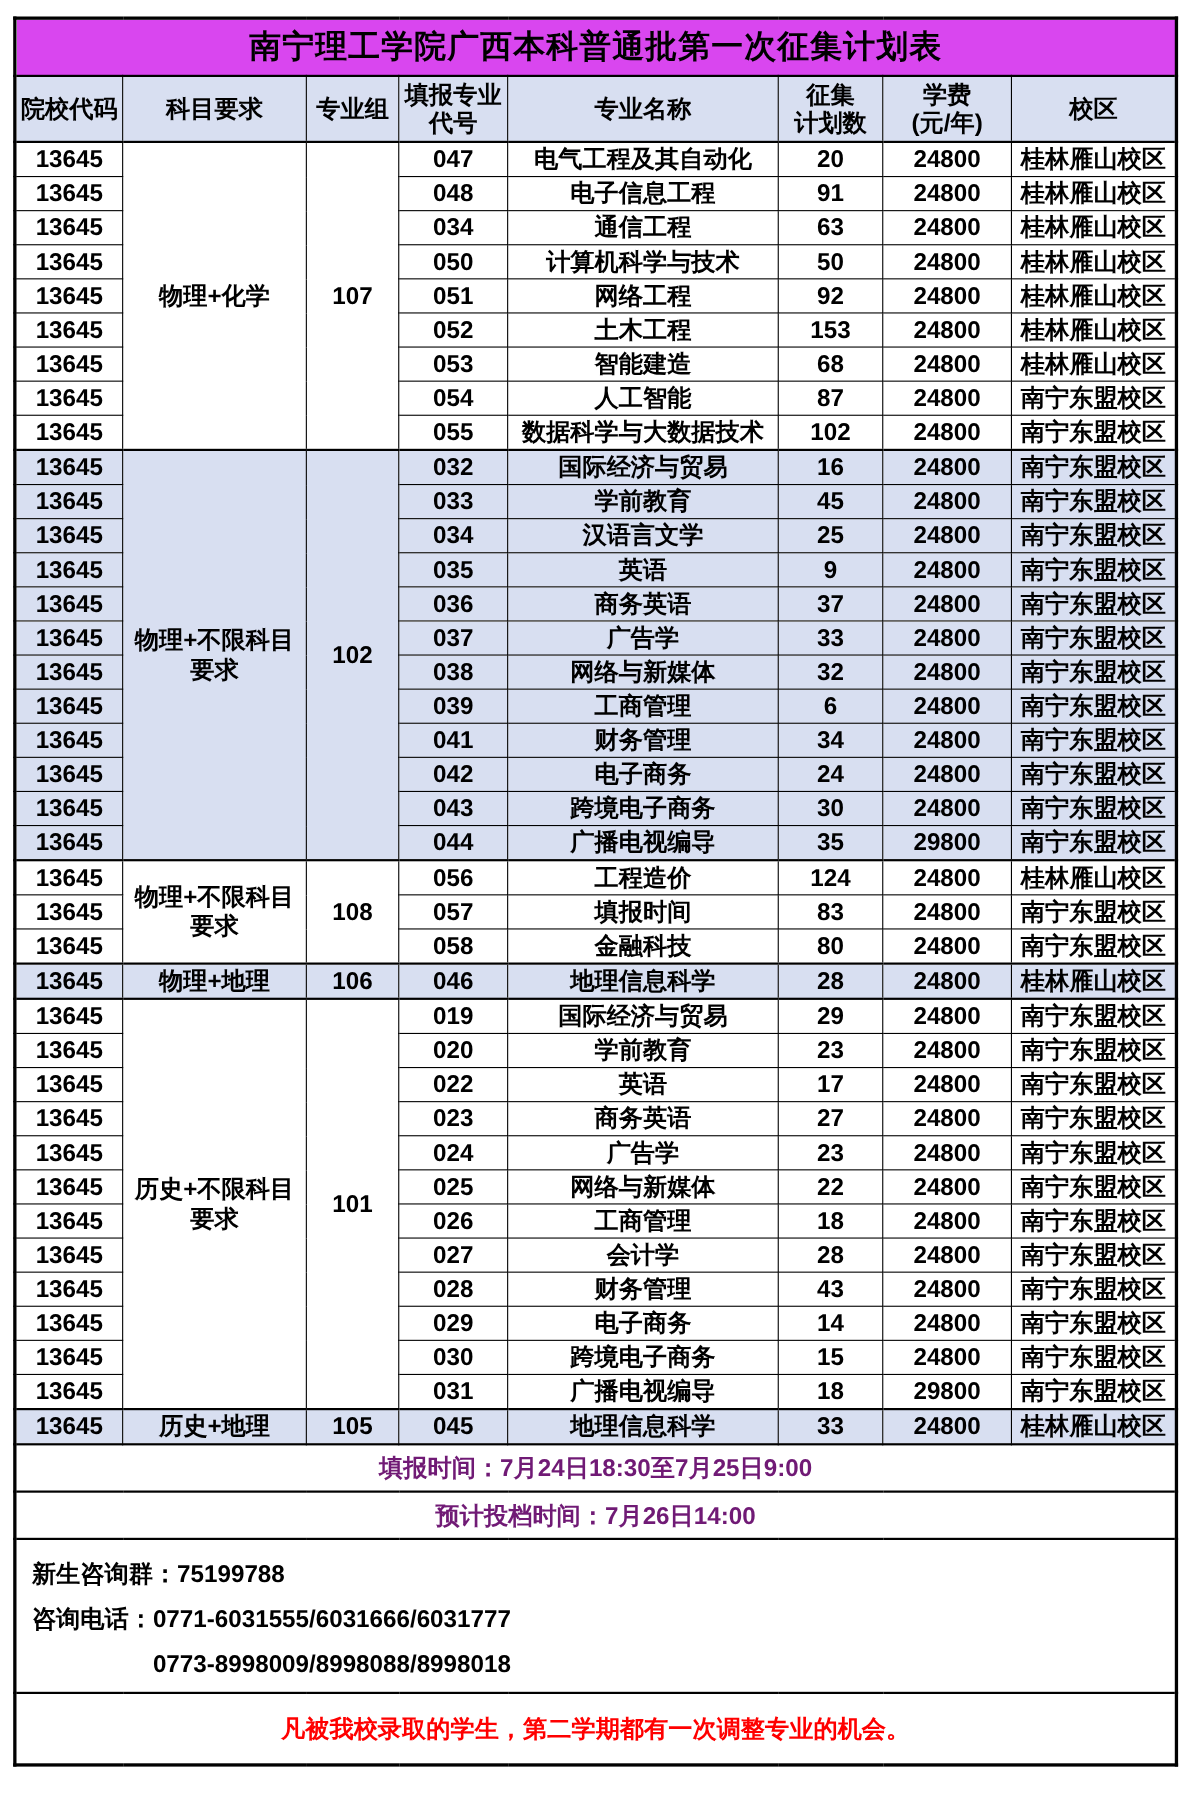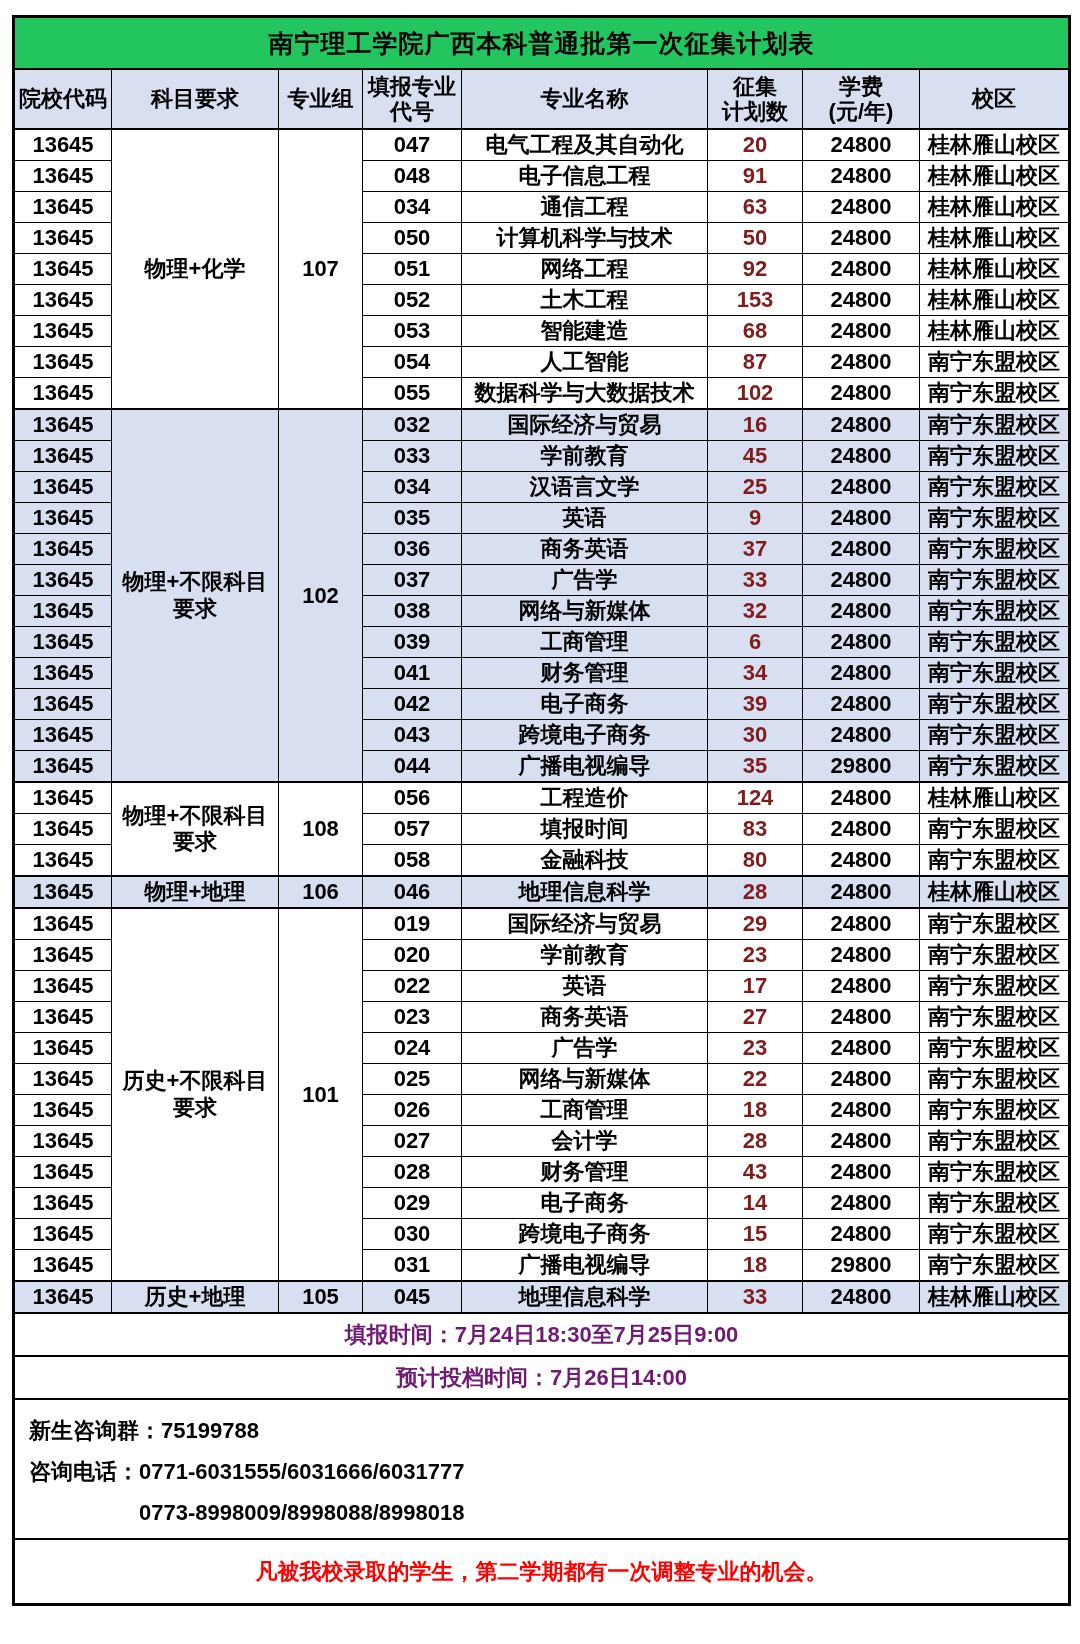--- a/index.html
+++ b/index.html
@@ -11,31 +11,31 @@
   .sheet{position:absolute;left:12px;top:15px;}
   table{
     border-collapse:collapse;table-layout:fixed;width:1056px;
     border:3px solid #000;
   }
   th,td{
     border:1px solid #000;text-align:center;vertical-align:middle;
     padding:0;overflow:hidden;white-space:nowrap;
   }
   .title-row th{
-    height:50px;background:#22c55e;font-size:25px;
+    height:50px;background:#d946ef;font-size:29px;
     border-bottom:2px solid #000;letter-spacing:1px;
   }
   .header-row th{
     height:58px;background:#D8DFF1;font-size:22px;line-height:1.15;
     border-bottom:2px solid #000;
   }
   #plan-body tr{height:20px;}
   #plan-body td{font-size:22px;}
   .c-subject{line-height:1.2;white-space:normal;}
-  .c-plan{color:#7f1d1d;margin-top:24px;}
+  .c-plan{color:#000000;margin-top:24px;}
   .hl td{background:#D8DFF1;}
   tr.group-start td{border-top:2px solid #000;}
   .notice{
     height:41px;font-size:22px;color:#701a75;
     border-top:2px solid #000;
   }
   .contact{
     height:128px;text-align:left;vertical-align:top;
     font-size:22px;border-top:2px solid #000;
     padding:10px 16px 0 14px;line-height:41px;
@@ -246,21 +246,21 @@
           <td class="c-mcode">041</td>
           <td class="c-name">财务管理</td>
           <td class="c-plan">34</td>
           <td class="c-fee">24800</td>
           <td class="c-campus">南宁东盟校区</td>
         </tr>
         <tr class="hl">
           <td class="c-code">13645</td>
           <td class="c-mcode">042</td>
           <td class="c-name">电子商务</td>
-          <td class="c-plan">39</td>
+          <td class="c-plan">24</td>
           <td class="c-fee">24800</td>
           <td class="c-campus">南宁东盟校区</td>
         </tr>
         <tr class="hl">
           <td class="c-code">13645</td>
           <td class="c-mcode">043</td>
           <td class="c-name">跨境电子商务</td>
           <td class="c-plan">30</td>
           <td class="c-fee">24800</td>
           <td class="c-campus">南宁东盟校区</td>

